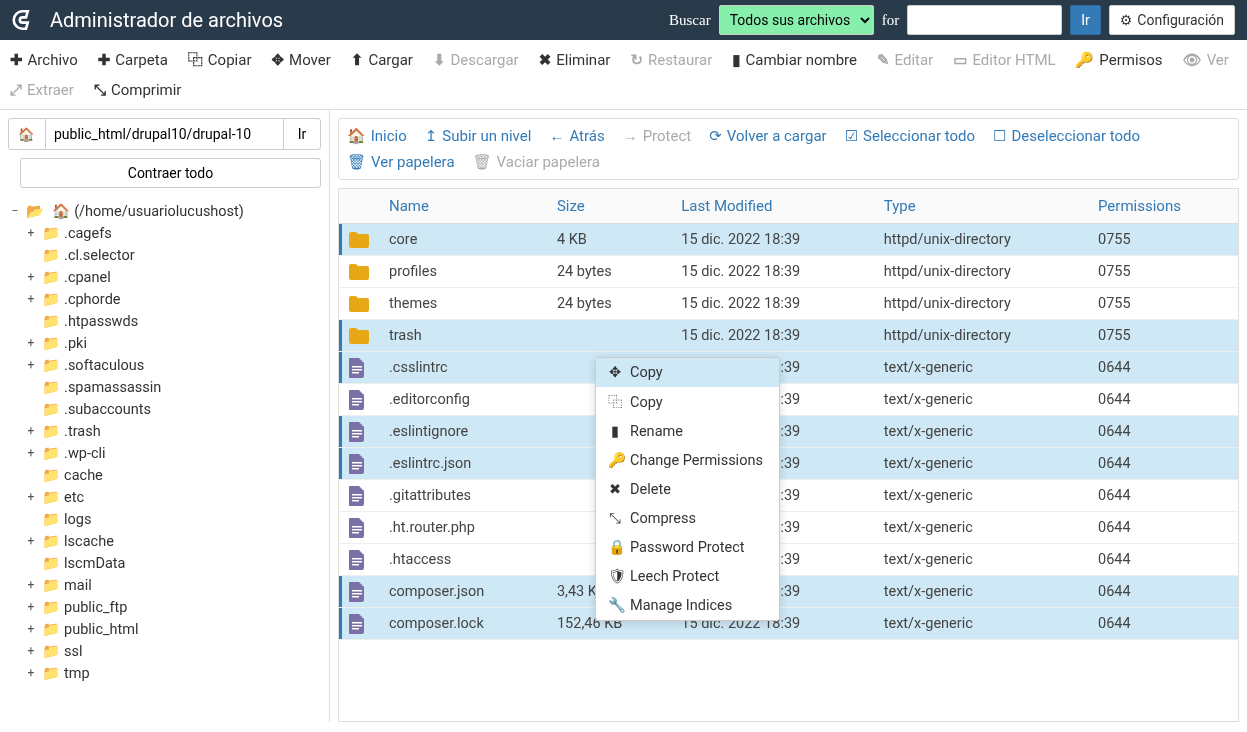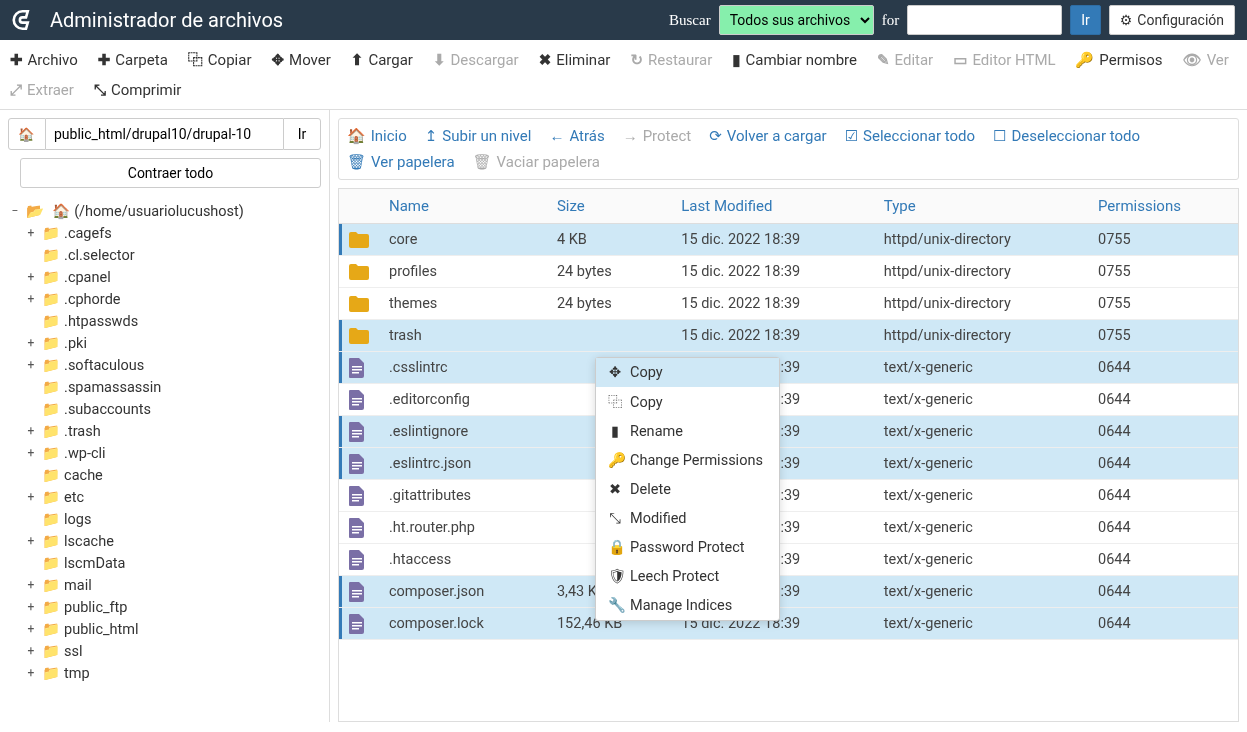--- a/index.html
+++ b/index.html
@@ -494,21 +494,21 @@
         <div class="ctx-item">
             <span class="ctx-ico">🔑</span>
             <span>Change Permissions</span>
           </div>
         <div class="ctx-item">
             <span class="ctx-ico">✖</span>
             <span>Delete</span>
           </div>
         <div class="ctx-item">
             <span class="ctx-ico">⤡</span>
-            <span>Modified</span>
+            <span>Compress</span>
           </div>
         <div class="ctx-item">
             <span class="ctx-ico">🔒</span>
             <span>Password Protect</span>
           </div>
         <div class="ctx-item">
             <span class="ctx-ico">🛡</span>
             <span>Leech Protect</span>
           </div>
         <div class="ctx-item">

